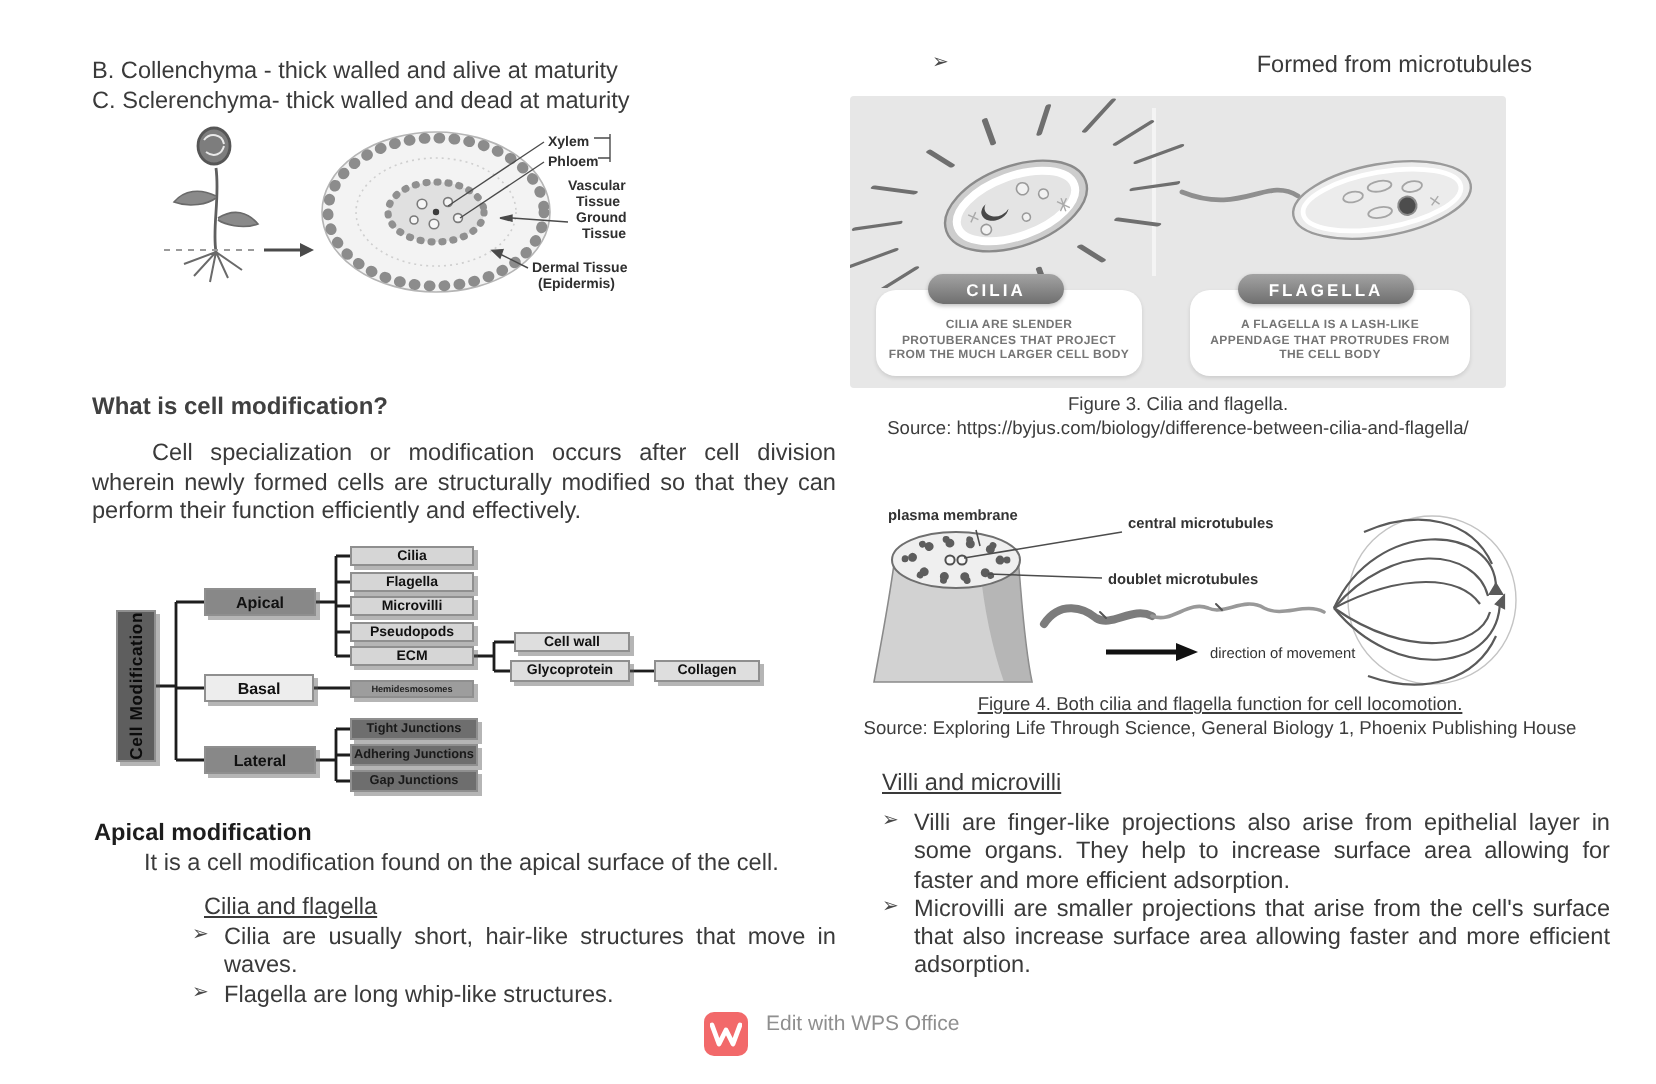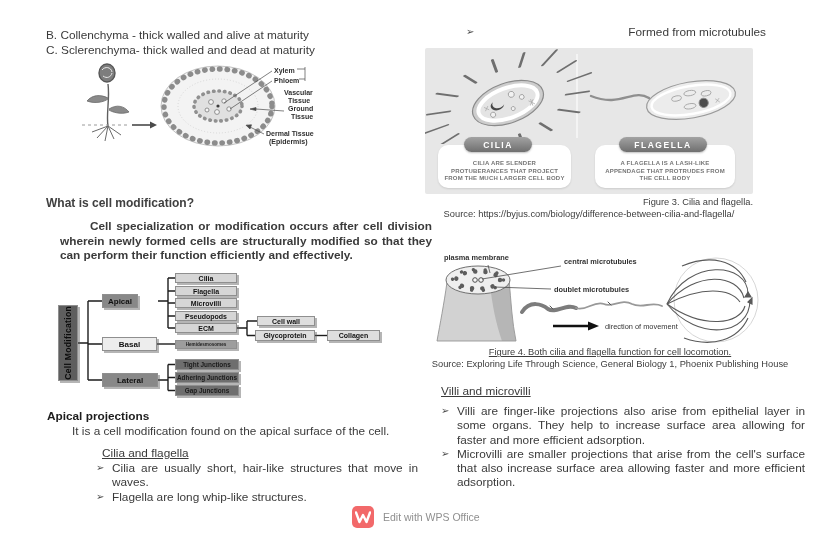--- a/index.html
+++ b/index.html
@@ -30,21 +30,21 @@
   .fc-ecm2{background:#dedede;font-size:7px;}
   
   .f3panel{background:#e7e7e7;border-radius:2px;}
   .f3card{position:absolute;background:#ffffff;border-radius:10px;box-shadow:0 1px 2px rgba(0,0,0,.12);}
   .f3pill{position:absolute;border-radius:9px;background:linear-gradient(#a3a3a3,#6f6f6f);
           color:#ffffff;font-weight:bold;font-size:8.5px;letter-spacing:1.5px;
           display:flex;align-items:center;justify-content:center;box-shadow:0 1px 2px rgba(0,0,0,.25);}
   .f3desc{position:absolute;font-size:6px;line-height:7.6px;font-weight:bold;color:#757575;
           text-align:center;letter-spacing:.2px;}
   
-  .wps{display:flex;align-items:center;gap:9px;cursor:pointer;}
+  .wps{display:flex;gap:9px;cursor:pointer;}
   .wps-logo{width:22px;height:22px;border-radius:5px;background:#f2696a;
             display:flex;align-items:center;justify-content:center;}
   .wps-label{font-size:10.5px;color:#8f8f8f;}
 </style>
 </head>
 <body>
 
 <div class="page">
 
   <div class="abs tline" style="left:46px;top:28px;">B. Collenchyma - thick walled and alive at maturity</div>
@@ -96,54 +96,54 @@
       <text x="210" y="57">Ground</text>
       <text x="213" y="65">Tissue</text>
       <text x="188" y="82">Dermal Tissue</text>
       <text x="191" y="90">(Epidermis)</text>
     </g>
   </svg>
 
 
   <div class="abs h-bold" style="left:46px;top:196px;">What is cell modification?</div>
 
-  <div class="abs tline just" style="left:60px;top:219px;width:372px;text-indent:30px;line-height:14.6px;font-weight:bold;">Cell specialization or modification occurs after cell division wherein newly formed cells are structurally modified so that they can perform their function efficiently and effectively.</div>
+  <div class="abs tline just" style="left:46px;top:219px;width:372px;text-indent:30px;line-height:14.6px;">Cell specialization or modification occurs after cell division wherein newly formed cells are structurally modified so that they can perform their function efficiently and effectively.</div>
 
   <div class="fc" style="left:50px;top:265px;width:340px;height:140px;">
     <svg width="340" height="140" style="position:absolute;left:0;top:0;">
       <g stroke="#1d1d1d" stroke-width="1.4" fill="none">
         <path d="M28,78 H38 M38,36 V115 M38,36 H52 M38,79 H52 M38,115 H52"></path>
         <path d="M108,36 H118 M118,13 V63 M118,13 H125 M118,26 H125 M118,38 H125 M118,51 H125 M118,63 H125"></path>
         <path d="M107,79 H125"></path>
         <path d="M108,115 H118 M118,99.5 V125.5 M118,99.5 H125 M118,112.5 H125 M118,125.5 H125"></path>
         <path d="M187,63 H197 M197,56 V70.5 M197,56 H207 M197,70.5 H205"></path>
         <path d="M265,70.5 H277"></path>
       </g>
     </svg>
     <div class="fcbox fc-root" style="left:8px;top:40px;width:20px;height:76px;">
         <span>Cell Modification</span>
       </div>
-    <div class="fcbox fc-mid" style="left:52px;top:29px;width:36px;height:14px;">Apical</div>
+    <div class="fcbox fc-mid" style="left:52px;top:29px;width:56px;height:14px;">Apical</div>
     <div class="fcbox fc-light" style="left:52px;top:72px;width:55px;height:14px;">Basal</div>
     <div class="fcbox fc-mid" style="left:52px;top:108px;width:56px;height:14px;">Lateral</div>
     <div class="fcbox fc-leaf" style="left:125px;top:8px;width:62px;height:10px;">Cilia</div>
     <div class="fcbox fc-leaf" style="left:125px;top:21px;width:62px;height:10px;">Flagella</div>
     <div class="fcbox fc-leaf" style="left:125px;top:33px;width:62px;height:10px;">Microvilli</div>
     <div class="fcbox fc-leaf" style="left:125px;top:46px;width:62px;height:10px;">Pseudopods</div>
     <div class="fcbox fc-leaf" style="left:125px;top:58px;width:62px;height:10px;">ECM</div>
     <div class="fcbox fc-hemi" style="left:125px;top:75px;width:62px;height:9px;">Hemidesmosomes</div>
     <div class="fcbox fc-junc" style="left:125px;top:94px;width:64px;height:11px;">Tight Junctions</div>
     <div class="fcbox fc-junc" style="left:125px;top:107px;width:64px;height:11px;">Adhering Junctions</div>
     <div class="fcbox fc-junc" style="left:125px;top:120px;width:64px;height:11px;">Gap Junctions</div>
     <div class="fcbox fc-ecm2" style="left:207px;top:51px;width:58px;height:10px;">Cell wall</div>
     <div class="fcbox fc-ecm2" style="left:205px;top:65px;width:60px;height:11px;">Glycoprotein</div>
     <div class="fcbox fc-ecm2" style="left:277px;top:65px;width:53px;height:11px;">Collagen</div>
   </div>
 
-  <div class="abs tline" style="left:47px;top:409px;font-weight:bold;color:#1d1d1d;">Apical projections</div>
+  <div class="abs tline" style="left:47px;top:409px;font-weight:bold;color:#1d1d1d;">Apical modification</div>
   <div class="abs tline" style="left:72px;top:424px;">It is a cell modification found on the apical surface of the cell.</div>
   <div class="abs tline underl" style="left:74px;top:446px;margin-left:28px;">Cilia and flagella</div>
 
   <div class="abs" style="left:96px;top:461px;width:322px;">
     <div class="bullet-row">
       <span class="bullet-mark">➢</span>
       <span class="bullet-txt">Cilia are usually short, hair-like structures that move in waves.</span>
     </div>
     <div class="bullet-row">
       <span class="bullet-mark">➢</span>
@@ -210,21 +210,21 @@
     </svg>
 
     <div class="f3card" style="left:13px;top:97px;width:133px;height:43px;"></div>
     <div class="f3card" style="left:170px;top:97px;width:140px;height:43px;"></div>
     <div class="f3pill" style="left:39px;top:89px;width:68px;height:15px;">CILIA</div>
     <div class="f3pill" style="left:194px;top:89px;width:88px;height:15px;">FLAGELLA</div>
     <div class="f3desc" style="left:19px;top:112px;width:121px;">CILIA ARE SLENDER PROTUBERANCES THAT PROJECT FROM THE MUCH LARGER CELL BODY</div>
     <div class="f3desc" style="left:177px;top:112px;width:126px;">A FLAGELLA IS A LASH-LIKE APPENDAGE THAT PROTRUDES FROM THE CELL BODY</div>
   </div>
 
-  <div class="abs cap" style="left:425px;top:196px;width:328px;text-align:right;">Figure 3. Cilia and flagella.</div>
+  <div class="abs cap" style="left:425px;top:196px;width:328px;">Figure 3. Cilia and flagella.</div>
   <div class="abs cap" style="left:425px;top:208px;width:328px;">Source: https://byjus.com/biology/difference-between-cilia-and-flagella/</div>
 
   <svg class="abs" style="left:430px;top:246px;" width="362" height="98" viewBox="0 0 362 98">
 
     <g>
       <path d="M17,36 C14,58 10,78 7,95 L86,95 C82,76 81,55 79,33 Z" fill="#d2d2d2" stroke="#8a8a8a" stroke-width="0.8"></path>
       <path d="M60,38 C62,58 66,78 72,95 L86,95 C82,76 81,55 79,33 Z" fill="#9f9f9f" opacity="0.55"></path>
       <ellipse cx="48" cy="34" rx="32" ry="14" fill="#efefef" stroke="#6f6f6f" stroke-width="1"></ellipse>
       <ellipse cx="48" cy="34" rx="22" ry="8.5" fill="none" stroke="#5d5d5d" stroke-width="4.4" stroke-dasharray="0.1,10.2" stroke-linecap="round"></ellipse>
       <ellipse cx="48" cy="34" rx="25.5" ry="10.5" fill="none" stroke="#5d5d5d" stroke-width="3.4" stroke-dasharray="0.1,11.8" stroke-linecap="round"></ellipse>

